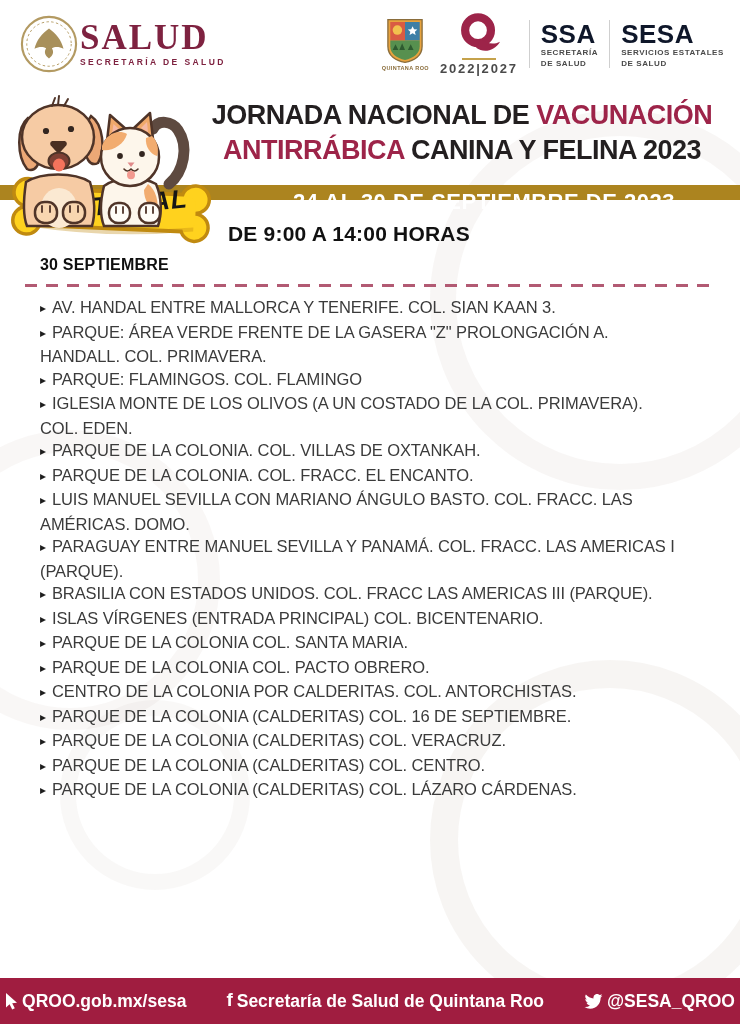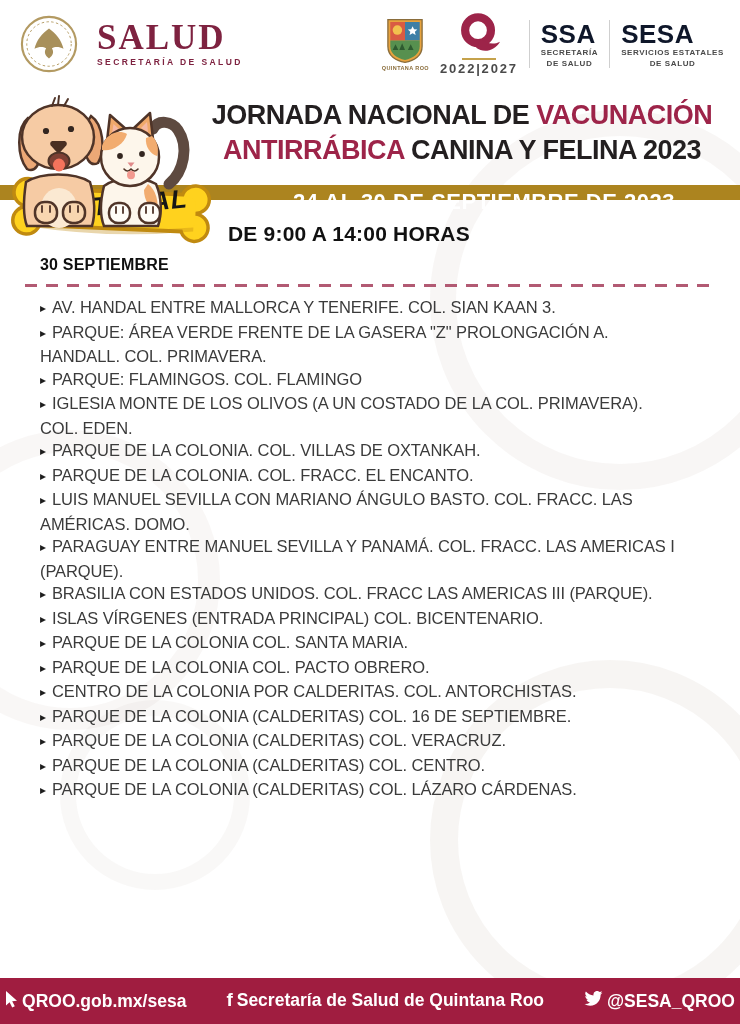--- a/index.html
+++ b/index.html
@@ -15,38 +15,38 @@
   .wm2 { width:300px; height:300px; left:-80px; top:430px; border:22px solid rgba(198,185,172,.11); }
   .wm3 { width:360px; height:360px; left:430px; top:660px; border:28px solid rgba(198,185,172,.14); }
   .wm4 { width:190px; height:190px; left:60px; top:700px; border:16px solid rgba(198,185,172,.10); }
 
   
   .header {
     position:absolute; top:0; left:0; right:0; height:88px;
     display:flex; align-items:center; justify-content:space-between;
     padding:0 16px 0 20px; background:#fff; z-index:5;
   }
-  .salud-group { display:flex; align-items:center; gap:19px; }
+  .salud-group { display:flex; align-items:center; gap:2px; }
   .salud-text { display:flex; flex-direction:column; }
   .salud-title {
     font-family:"Liberation Serif", serif; font-weight:bold; font-size:35px;
     color:#7E2240; letter-spacing:2px; line-height:34px;
   }
   .salud-sub {
     font-size:8.5px; font-weight:bold; color:#7E2240; letter-spacing:2.4px; margin-top:2px;
   }
   .gov-logos { display:flex; align-items:center; gap:11px; }
   .logo-stack { display:flex; flex-direction:column; align-items:center; }
   .qroo-caption { font-size:5.5px; font-weight:bold; color:#8a6d3b; letter-spacing:.4px; margin-top:1px; }
   .q-period { font-size:13px; font-weight:bold; color:#4a4a4a; letter-spacing:1.8px; margin-top:1px; }
   .q-goldline { width:34px; height:2px; background:#C5A24B; margin-top:2px; }
   .v-div { width:1px; height:48px; background:#cfcfcf; }
   .acronym-block { display:flex; flex-direction:column; line-height:1; }
   .acronym { font-size:26px; font-weight:bold; color:#0f172a; letter-spacing:.5px; }
-  .acr-sub { font-size:8px; font-weight:bold; color:#4a4a4a; letter-spacing:.6px; margin-top:2.5px;text-align:center; }
+  .acr-sub { font-size:8px; font-weight:bold; color:#4a4a4a; letter-spacing:.6px; margin-top:2.5px; }
 
   
   .title-block {
     position:absolute; left:186px; top:98px; width:552px; z-index:4;
     text-align:center; font-weight:bold; font-size:27px; line-height:35px;
     letter-spacing:-0.5px; color:#231F20;
   }
   .accent { color:#9D2449; }
 
   
@@ -93,21 +93,21 @@
     font-size:16.5px; line-height:22.5px; color:#3B3B3B; letter-spacing:-0.1px;
   }
   .bullet { font-size:12px; color:#1e1e1e; margin-right:6px; position:relative; top:-1px; }
 
   
   .footer {
     position:absolute; left:0; bottom:0; width:740px; height:46px;
     background:#A01D40; z-index:5;
     display:flex; align-items:center; justify-content:center; gap:40px;
   }
-  .footer-item { display:flex; align-items:flex-start; gap:4px; color:#fff; font-weight:bold; font-size:17.5px; text-decoration:none; }
+  .footer-item { display:flex; align-items:center; gap:4px; color:#fff; font-weight:bold; font-size:17.5px; text-decoration:none; }
   .fb-glyph { font-size:19px; font-weight:bold; position:relative; top:-1px; }
 </style>
 </head>
 <body>
 
 <div class="page">
 
   <div class="wm wm1"></div>
   <div class="wm wm2"></div>
   <div class="wm wm3"></div>

